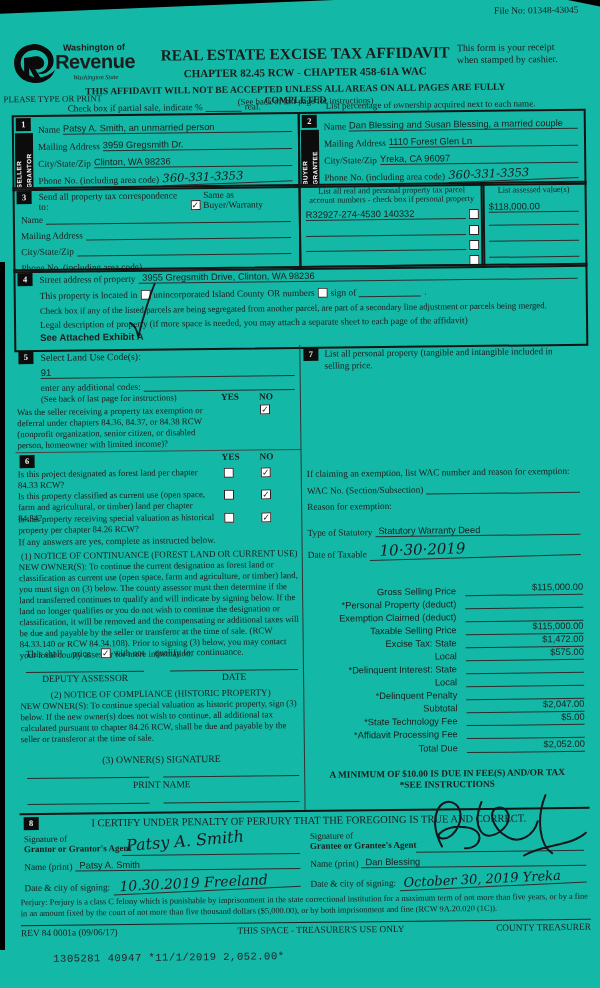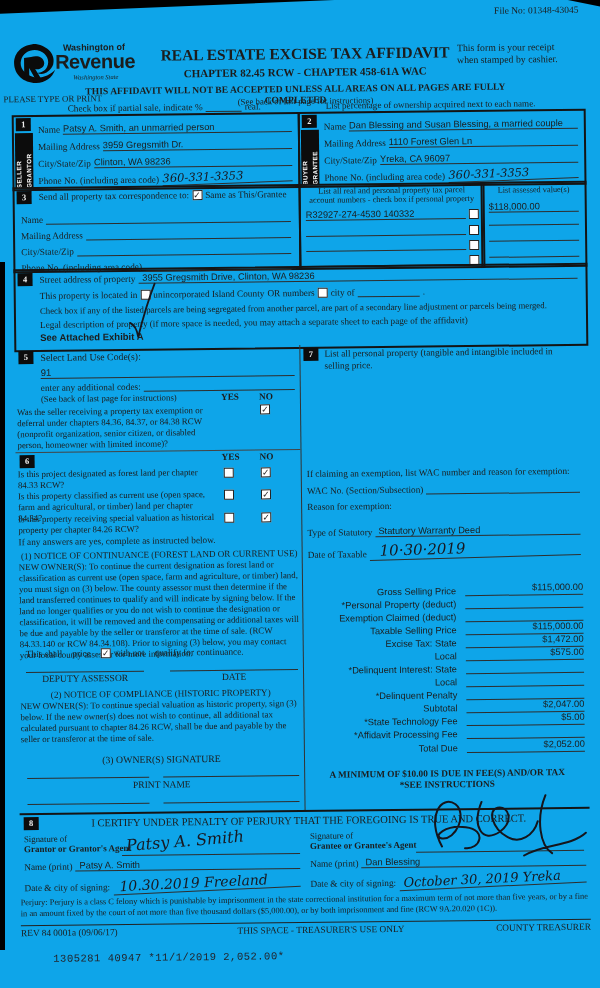--- a/index.html
+++ b/index.html
@@ -1,17 +1,17 @@
 <!DOCTYPE html>
 <html><head>
 <meta charset="utf-8">
 <style>
   html,body{margin:0;padding:0}
   body{width:600px;height:988px;background:#e8e8e4;font-family:"Liberation Serif",serif;color:#1c1c1c}
-  #page{position:relative;width:600px;height:988px;background:#0ea5e9;overflow:hidden}
+  #page{position:relative;width:600px;height:988px;background:#14b8a6;overflow:hidden}
   .tilt{position:absolute;inset:0;transform:rotate(-0.65deg)}
   .a{position:absolute}
   .sr{font-family:"Liberation Serif",serif}
   .sa{font-family:"Liberation Sans",sans-serif}
   .mono{font-family:"Liberation Mono","DejaVu Sans Mono",monospace}
   .hand{font-family:"DejaVu Serif",serif;font-style:italic;color:#181820}
   .b{font-weight:bold}
   .c{text-align:center}
   .ul{border-bottom:1px solid #2e2e2e}
   .row{display:flex;align-items:flex-end;gap:3px}
@@ -122,21 +122,21 @@
           <span class="hand ul" style="flex:1;font-size:11.5px;transform:rotate(-1.5deg)">360-331-3353</span>
         </div>
       </div>
     </div>
 
     <div class="bx" style="left:16px;top:184px;width:284px;height:82px">
       <div class="tab" style="left:2px;top:2px">3</div>
       <div class="a row lbl9" style="left:24px;top:3px;right:4px">
         <span class="sr">Send all property tax correspondence to:</span>
         <span class="cb">✓</span>
-        <span class="sr">Same as This/Grantee</span>
+        <span class="sr">Same as Buyer/Warranty</span>
       </div>
       <div class="a" style="left:6px;top:20px;right:8px">
         <div class="row lbl9" style="height:16px">
           <span class="sr">Name</span>
           <span class="ul" style="flex:1;height:11px"></span>
         </div>
         <div class="row lbl9" style="height:16px">
           <span class="sr">Mailing Address</span>
           <span class="ul" style="flex:1;height:11px"></span>
         </div>
@@ -184,21 +184,21 @@
       <div class="a row lbl9" style="left:24px;top:3px;right:8px">
         <span class="sr">Street address of property</span>
         <span class="sa ul" style="flex:1;padding-left:4px">3955 Gregsmith Drive, Clinton, WA 98236</span>
       </div>
       <div class="a row lbl9" style="left:24px;top:19px">
         <span class="sr">This property is located in</span>
         <span class="cb"></span>
         <span class="sr">unincorporated Island County</span>
         <span class="sr">OR numbers</span>
         <span class="cb"></span>
-        <span class="sr">city of</span>
+        <span class="sr">sign of</span>
         <span class="ul" style="width:62px;height:10px"></span>
         <span class="sr">.</span>
       </div>
       <div class="a sr" style="left:24px;top:35px;width:556px;font-size:8.8px">Check box if any of the listed parcels are being segregated from another parcel, are part of a secondary line adjustment or parcels being merged.</div>
       <div class="a sr" style="left:24px;top:49px;width:556px;font-size:9.2px">Legal description of property (if more space is needed, you may attach a separate sheet to each page of the affidavit)</div>
       <div class="a sa b" style="left:24px;top:61px;font-size:9.5px">See Attached Exhibit A</div>
 
       <svg class="a" style="left:112px;top:12px" width="30" height="58" viewBox="0 0 30 58">
         <path d="M27,2 C21,17 15,36 10,55 M10,55 C9,48 6,43 2,41" stroke="#16161c" stroke-width="1.8" fill="none" stroke-linecap="round"></path>
       </svg>

